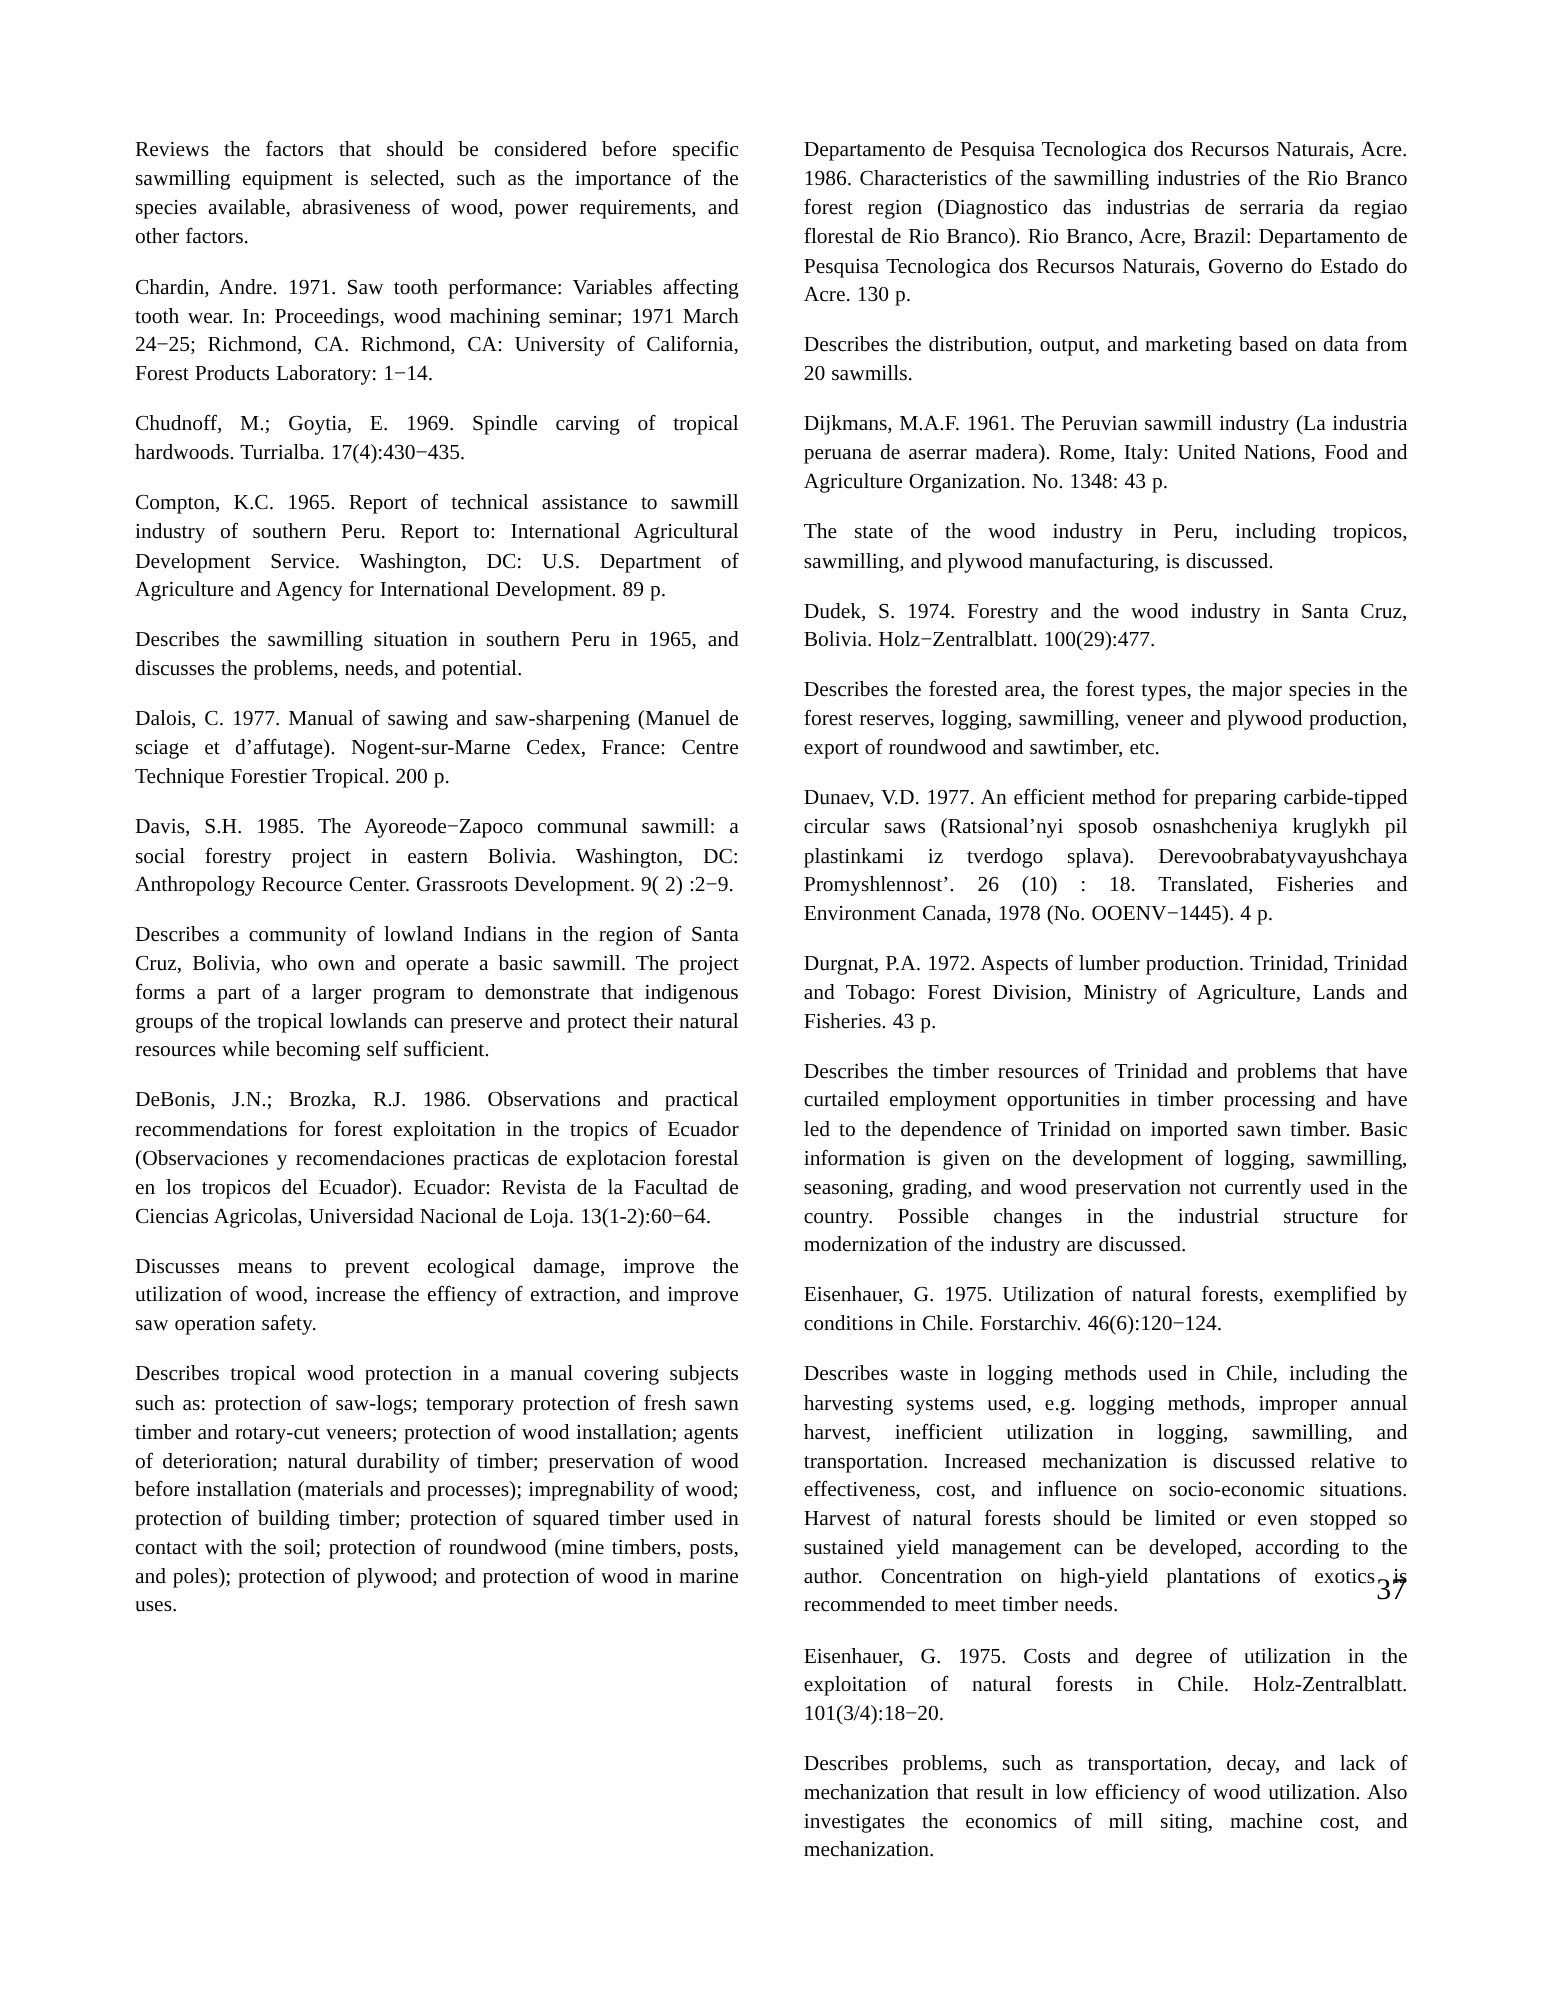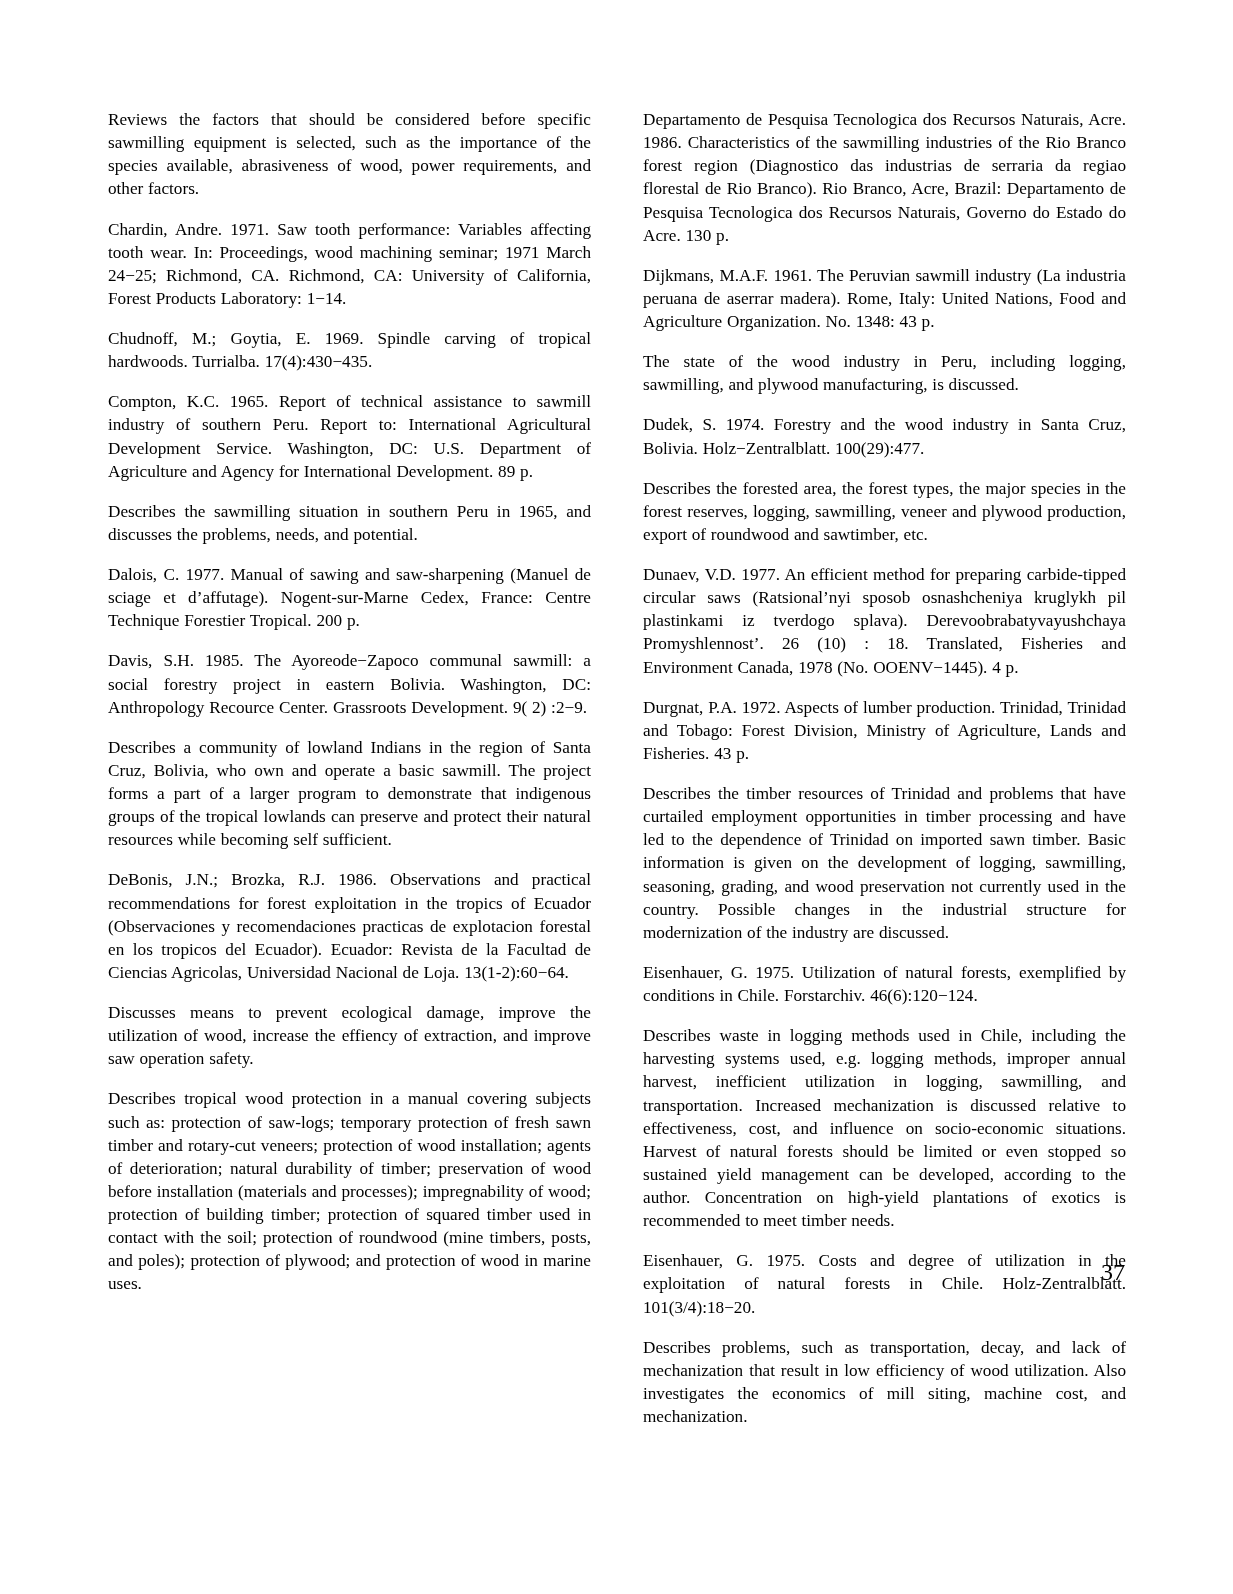--- a/index.html
+++ b/index.html
@@ -67,22 +67,23 @@
         <p class="note">Describes the sawmilling situation in southern Peru in 1965, and discusses the problems, needs, and potential.</p>
         <p class="entry"><span class="author">Dalois, C.</span><span> 1977. Manual of sawing and saw-sharpening (Manuel de sciage et d’affutage). Nogent-sur-Marne Cedex, France: Centre Technique Forestier Tropical. 200 p.</span></p>
         <p class="entry"><span class="author">Davis, S.H.</span><span> 1985. The Ayoreode−Zapoco communal sawmill: a social forestry project in eastern Bolivia. Washington, DC: Anthropology Recource Center. Grassroots Development. 9( 2) :2−9.</span></p>
         <p class="note">Describes a community of lowland Indians in the region of Santa Cruz, Bolivia, who own and operate a basic sawmill. The project forms a part of a larger program to demonstrate that indigenous groups of the tropical lowlands can preserve and protect their natural resources while becoming self sufficient.</p>
         <p class="entry"><span class="author">DeBonis, J.N.; Brozka, R.J.</span><span> 1986. Observations and practical recommendations for forest exploitation in the tropics of Ecuador (Observaciones y recomendaciones practicas de explotacion forestal en los tropicos del Ecuador). Ecuador: Revista de la Facultad de Ciencias Agricolas, Universidad Nacional de Loja. 13(1-2):60−64.</span></p>
         <p class="note">Discusses means to prevent ecological damage, improve the utilization of wood, increase the effiency of extraction, and improve saw operation safety.</p>
         <p class="note">Describes tropical wood protection in a manual covering subjects such as: protection of saw-logs; temporary protection of fresh sawn timber and rotary-cut veneers; protection of wood installation; agents of deterioration; natural durability of timber; preservation of wood before installation (materials and processes); impregnability of wood; protection of building timber; protection of squared timber used in contact with the soil; protection of roundwood (mine timbers, posts, and poles); protection of plywood; and protection of wood in marine uses.</p>
       </div>
     <div class="col" id="right-column">
         <p class="note">Departamento de Pesquisa Tecnologica dos Recursos Naturais, Acre. 1986. Characteristics of the sawmilling industries of the Rio Branco forest region (Diagnostico das industrias de serraria da regiao florestal de Rio Branco). Rio Branco, Acre, Brazil: Departamento de Pesquisa Tecnologica dos Recursos Naturais, Governo do Estado do Acre. 130 p.</p>
+        <p class="note">Describes the distribution, output, and marketing based on data from 20 sawmills.</p>
         <p class="entry"><span class="author">Dijkmans, M.A.F.</span><span> 1961. The Peruvian sawmill industry (La industria peruana de aserrar madera). Rome, Italy: United Nations, Food and Agriculture Organization. No. 1348: 43 p.</span></p>
-        <p class="note">The state of the wood industry in Peru, including logging, sawmilling, and plywood manufacturing, is discussed.</p>
+        <p class="note">The state of the wood industry in Peru, including tropicos, sawmilling, and plywood manufacturing, is discussed.</p>
         <p class="entry"><span class="author">Dudek, S.</span><span> 1974. Forestry and the wood industry in Santa Cruz, Bolivia. Holz−Zentralblatt. 100(29):477.</span></p>
         <p class="note">Describes the forested area, the forest types, the major species in the forest reserves, logging, sawmilling, veneer and plywood production, export of roundwood and sawtimber, etc.</p>
         <p class="entry"><span class="author">Dunaev, V.D.</span><span> 1977. An efficient method for preparing carbide-tipped circular saws (Ratsional’nyi sposob osnashcheniya kruglykh pil plastinkami iz tverdogo splava). Derevoobrabatyvayushchaya Promyshlennost’. 26 (10) : 18. Translated, Fisheries and Environment Canada, 1978 (No. OOENV−1445). 4 p.</span></p>
         <p class="entry"><span class="author">Durgnat, P.A.</span><span> 1972. Aspects of lumber production. Trinidad, Trinidad and Tobago: Forest Division, Ministry of Agriculture, Lands and Fisheries. 43 p.</span></p>
         <p class="note">Describes the timber resources of Trinidad and problems that have curtailed employment opportunities in timber processing and have led to the dependence of Trinidad on imported sawn timber. Basic information is given on the development of logging, sawmilling, seasoning, grading, and wood preservation not currently used in the country. Possible changes in the industrial structure for modernization of the industry are discussed.</p>
         <p class="entry"><span class="author">Eisenhauer, G.</span><span> 1975. Utilization of natural forests, exemplified by conditions in Chile. Forstarchiv. 46(6):120−124.</span></p>
         <p class="note">Describes waste in logging methods used in Chile, including the harvesting systems used, e.g. logging methods, improper annual harvest, inefficient utilization in logging, sawmilling, and transportation. Increased mechanization is discussed relative to effectiveness, cost, and influence on socio-economic situations. Harvest of natural forests should be limited or even stopped so sustained yield management can be developed, according to the author. Concentration on high-yield plantations of exotics is recommended to meet timber needs.</p>
         <p class="entry"><span class="author">Eisenhauer, G.</span><span> 1975. Costs and degree of utilization in the exploitation of natural forests in Chile. Holz-Zentralblatt. 101(3/4):18−20.</span></p>
         <p class="note">Describes problems, such as transportation, decay, and lack of mechanization that result in low efficiency of wood utilization. Also investigates the economics of mill siting, machine cost, and mechanization.</p>
       </div>

